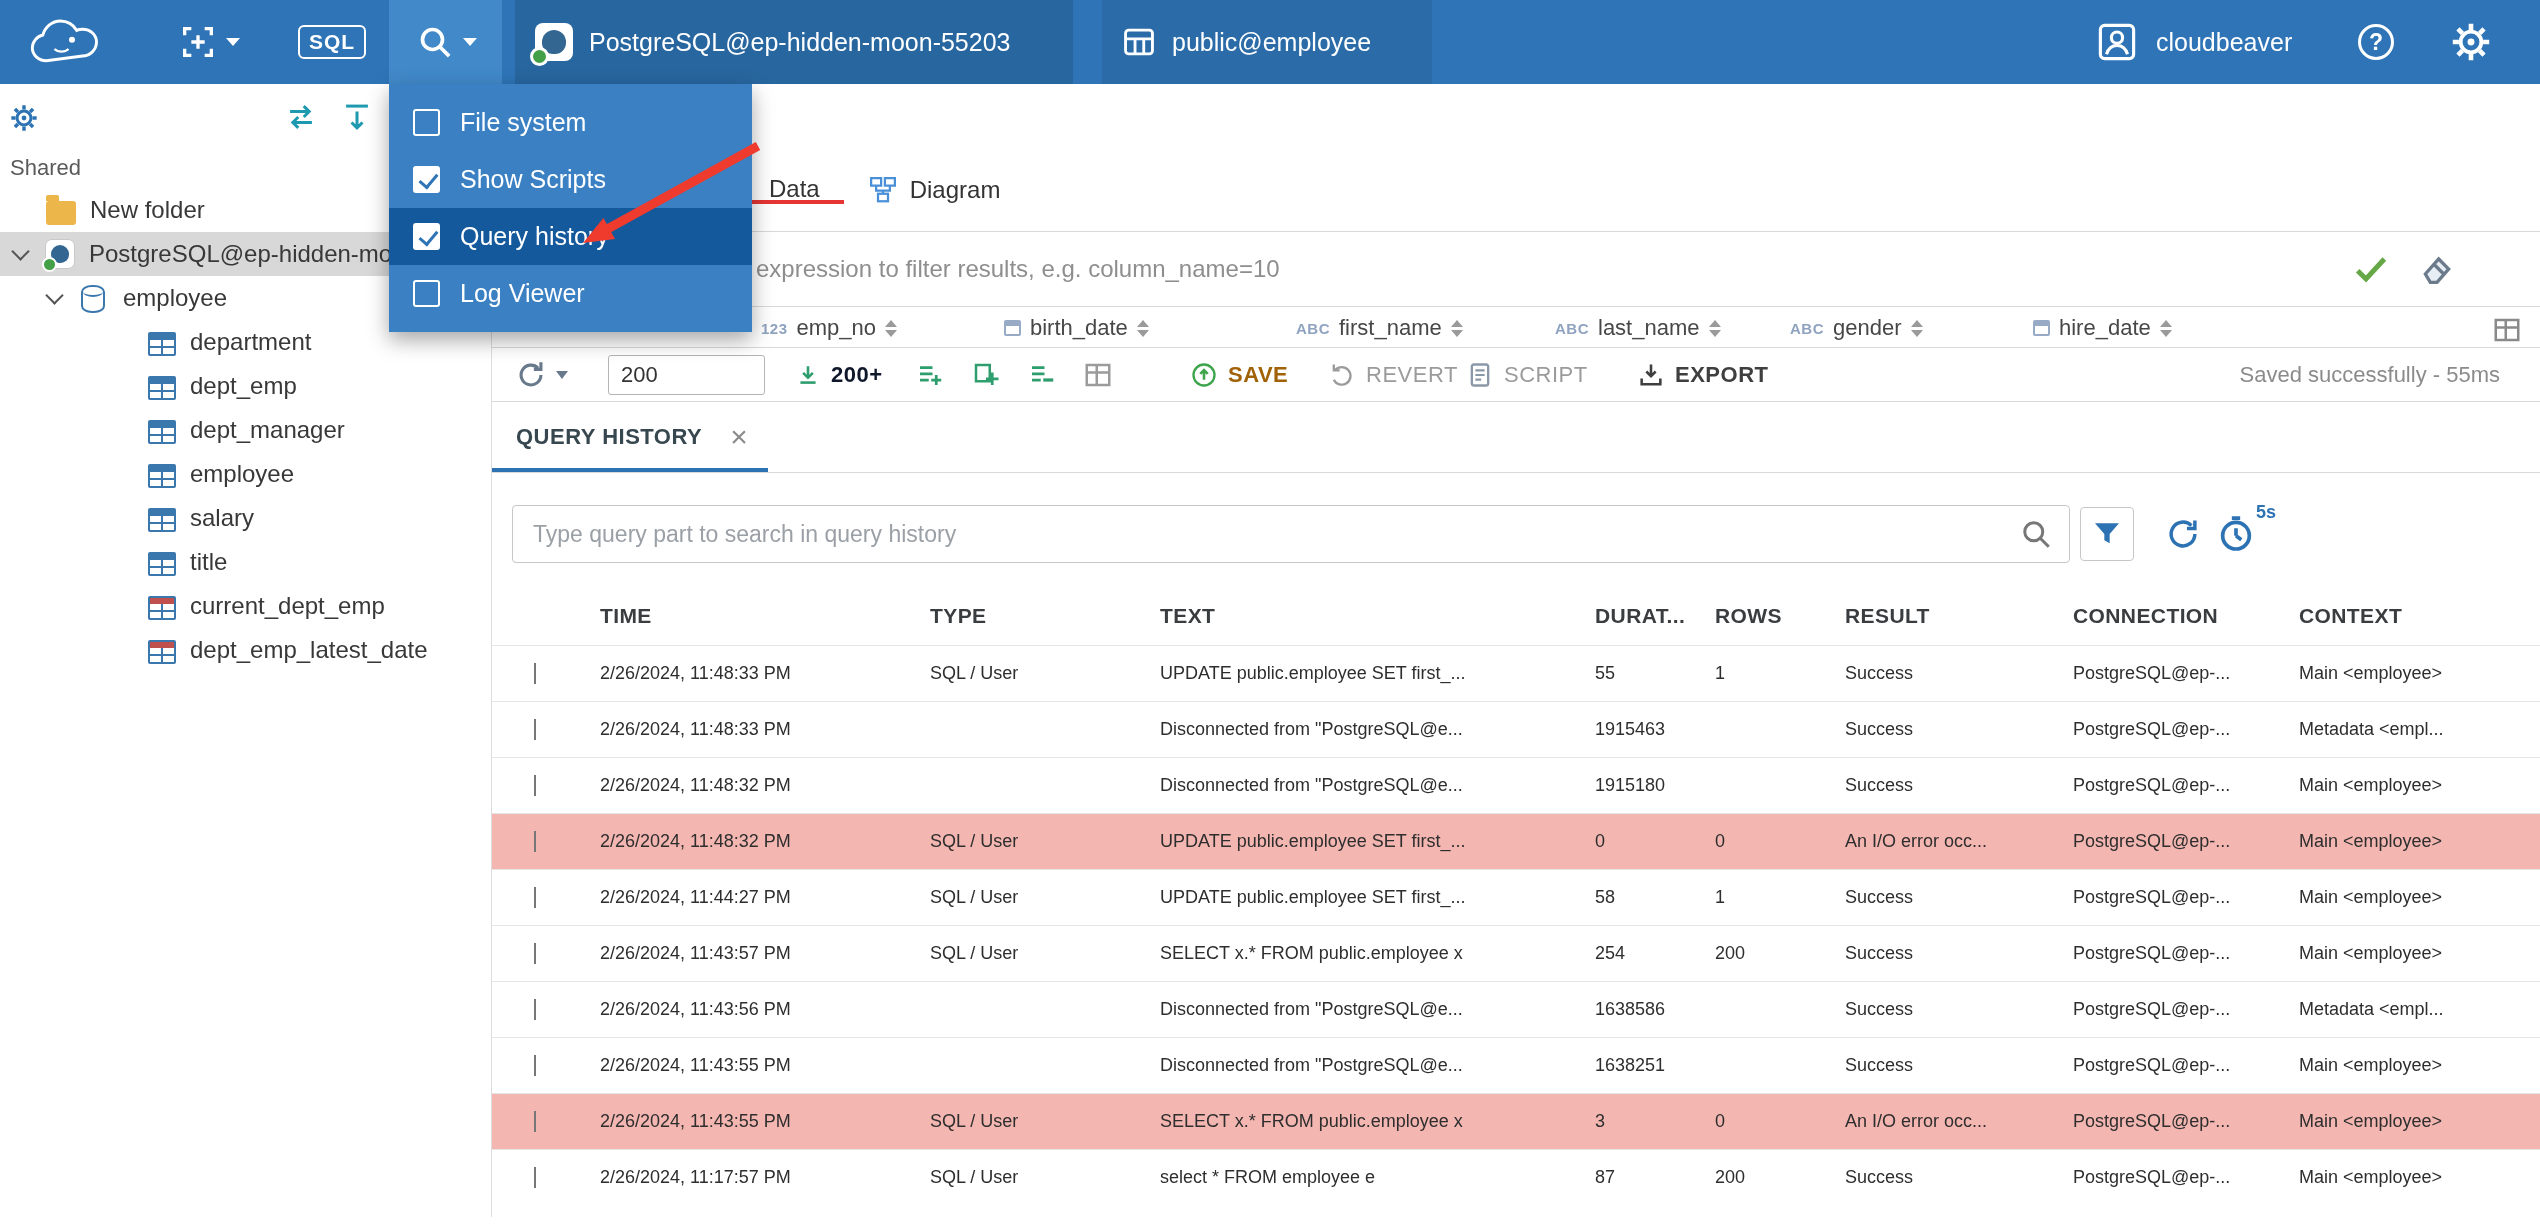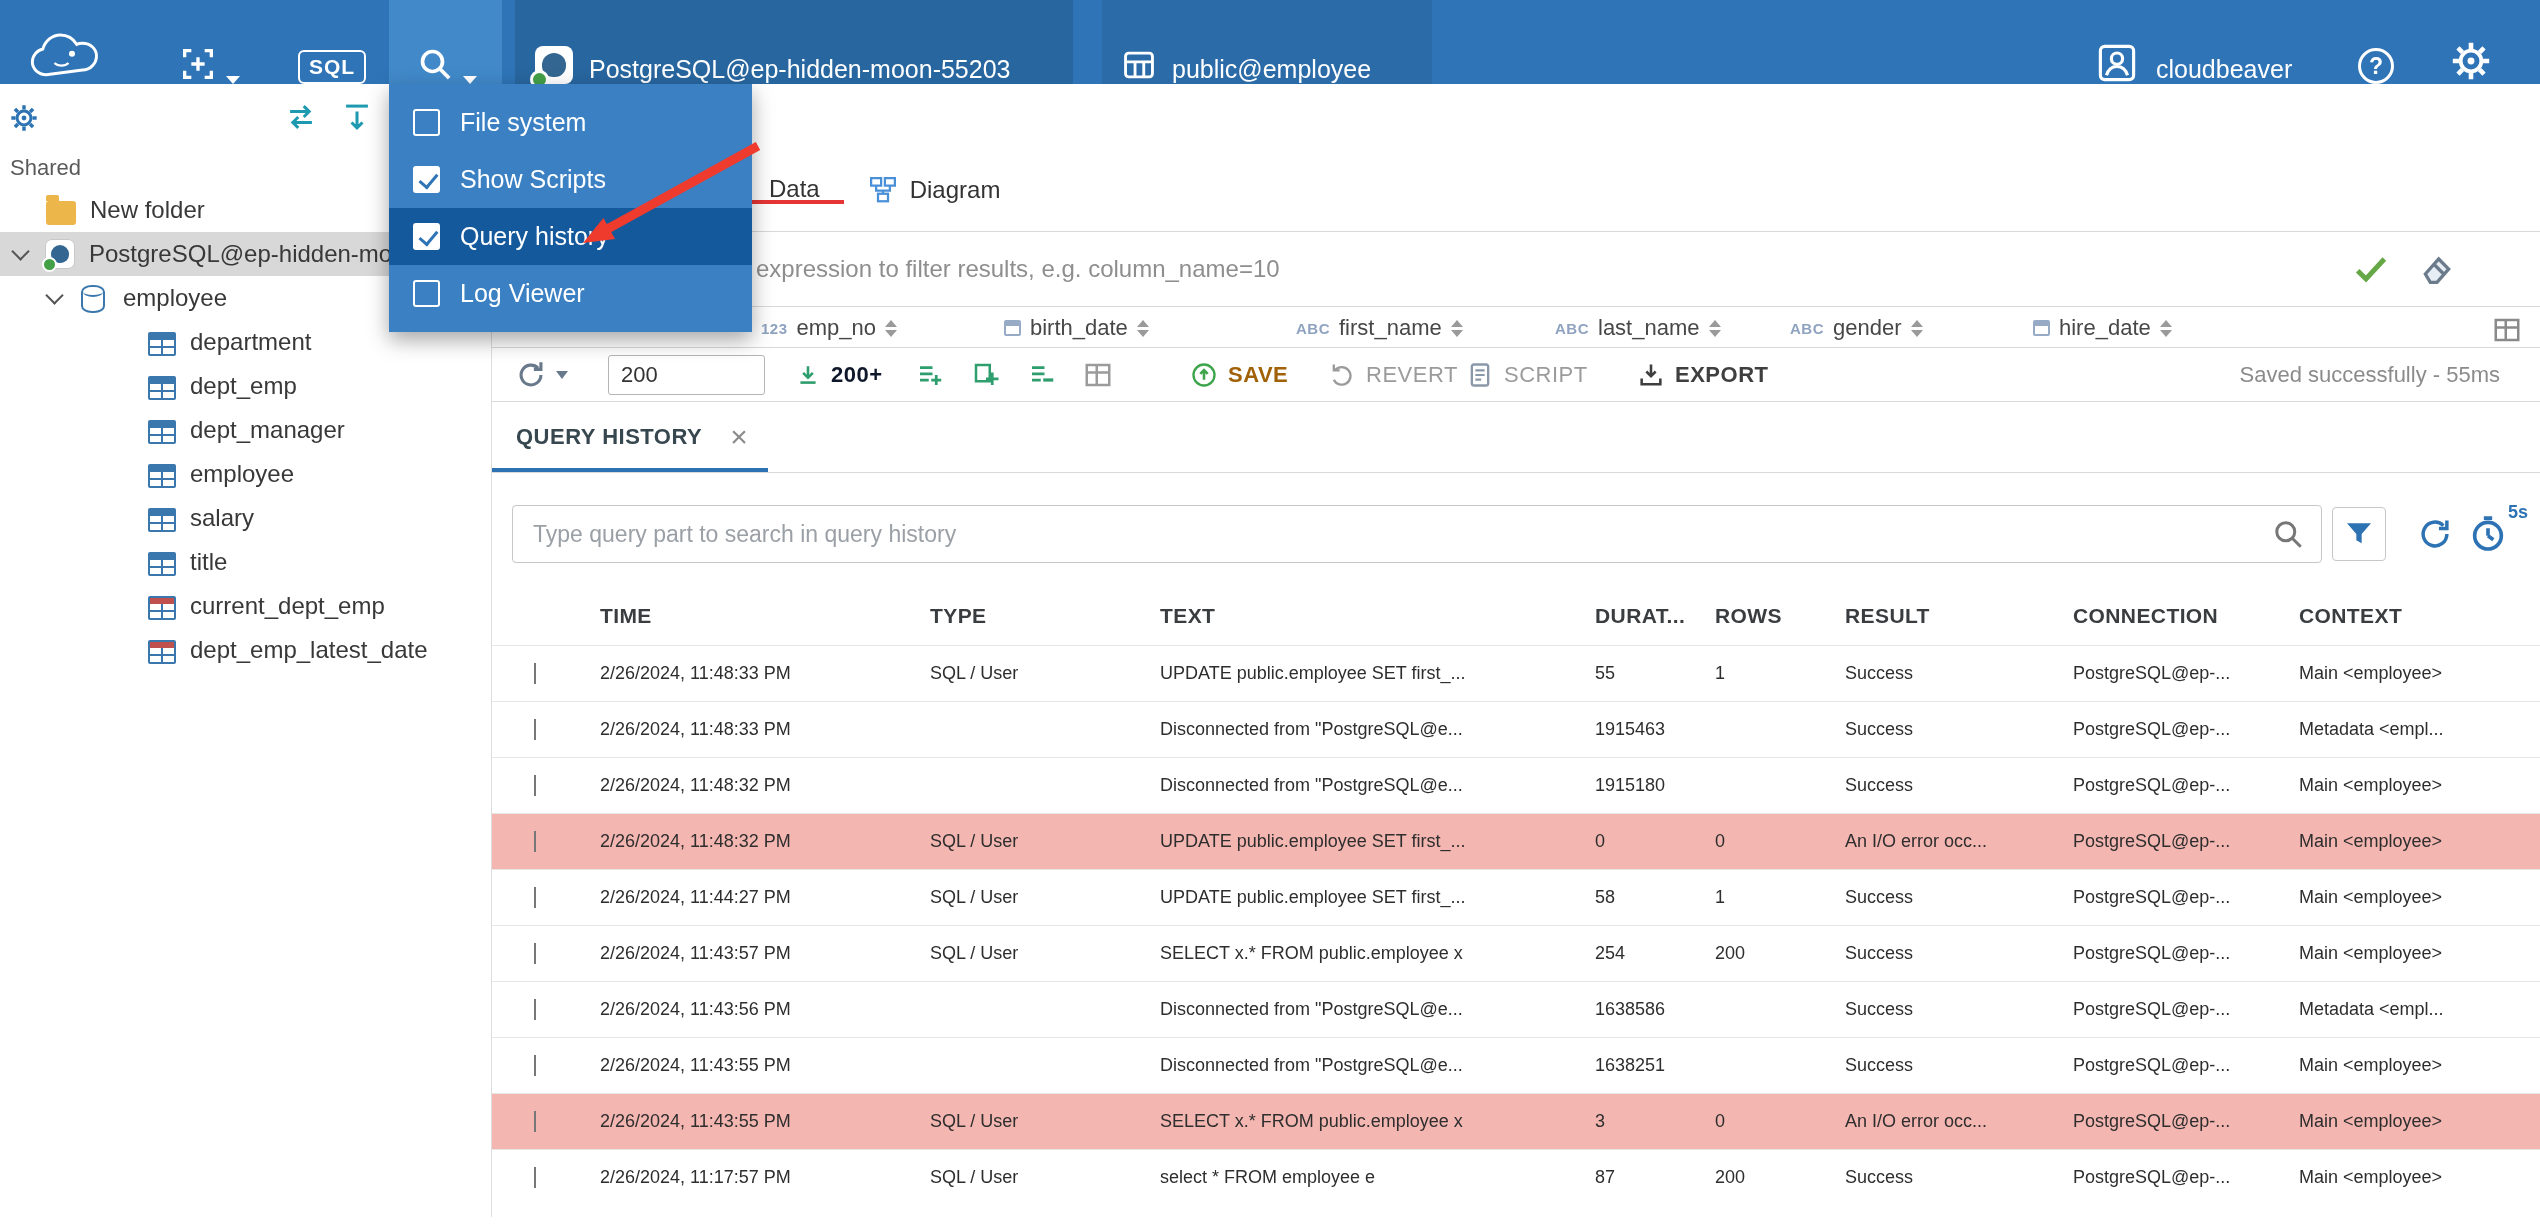--- a/index.html
+++ b/index.html
@@ -1,21 +1,21 @@
 <!DOCTYPE html>
 <html><head>
 <meta charset="utf-8">
 <style>
   *{margin:0;padding:0;box-sizing:border-box}
   html,body{width:2540px;height:1232px;overflow:hidden}
   body{font-family:"Liberation Sans","DejaVu Sans",sans-serif;background:#fff;position:relative}
 
   
   .topbar{position:absolute;left:0;top:0;width:2540px;height:84px;background:#2e74b7;color:#fff;z-index:40}
-  .tb-abs{position:absolute;top:0;height:84px;display:flex;align-items:flex-end}
+  .tb-abs{position:absolute;top:0;height:84px;display:flex;align-items:center}
   .caret{width:0;height:0;border-left:7px solid transparent;border-right:7px solid transparent;border-top:8px solid #fff;margin-left:8px}
   .tbicon{width:40px;height:40px}
   .sql-badge{border:2px solid #fff;border-radius:6px;padding:3px 9px;font-size:21px;font-weight:bold;letter-spacing:1px}
   .tool-search{left:389px;width:113px;background:#4189c9;justify-content:center}
   .conn-sel{left:515px;width:558px;background:#28669f;padding:0 20px;font-size:25px;white-space:nowrap;overflow:hidden}
   .schema-sel{left:1102px;width:330px;background:#2b6ca8;padding:0 18px;font-size:25px;white-space:nowrap;overflow:hidden}
   .conn-icon{width:38px;height:38px;background:#fff;border-radius:8px;position:relative;margin-right:16px;flex:none}
   .conn-icon::before{content:"";position:absolute;left:7px;top:7px;right:7px;bottom:7px;background:#336791;border-radius:50% 50% 46% 46%}
   .conn-icon::after{content:"";position:absolute;left:-5px;bottom:-5px;width:13px;height:13px;background:#43a047;border:3px solid #fff;border-radius:50%}
   .help-circle{width:36px;height:36px;border:3px solid #fff;border-radius:50%;display:flex;align-items:center;justify-content:center;font-size:23px;font-weight:bold}
@@ -97,21 +97,21 @@
   .tbtn.dark{color:#3f3f3f;font-weight:bold}
   .fetch{color:#0f172a;font-weight:bold}
   .status-txt{color:#8b8b8b}
 
   .qh-strip{height:71px;border-bottom:1px solid #d9d9d9;display:flex;align-items:stretch}
   .qh-tab{display:flex;align-items:center;padding:0 20px 0 24px;position:relative;font-size:22px;color:#37474f;letter-spacing:.5px;font-weight:bold}
   .qh-tab::after{content:"";position:absolute;left:0;right:0;bottom:0;height:4px;background:#2d73b4}
   .qh-close{margin-left:28px;color:#8b8b8b;font-size:30px;font-weight:normal;line-height:1}
 
   .qh-search-row{display:flex;align-items:center;margin:32px 0 0 20px}
-  .search-wrap{position:relative;width:1810px}
+  .search-wrap{position:relative;width:1558px}
   .qh-search{width:100%;height:58px;border:1px solid #c7c7c7;border-radius:4px;font-size:23px;padding:0 64px 0 20px;color:#333;font-family:inherit;outline:none}
   .qh-search::placeholder{color:#9aa0a6}
   .search-mag{position:absolute;right:16px;top:11px}
   .filter-btn{width:54px;height:54px;border:1px solid #c7c7c7;border-radius:4px;margin-left:10px;display:flex;align-items:center;justify-content:center;background:#fff}
   .icon-btn{margin-left:30px;display:flex;align-items:center;justify-content:center;position:relative}
   .timer-badge{position:absolute;top:-12px;right:-20px;color:#2d73b4;font-size:18px;font-weight:bold}
 
   .qh-head,.qh-row{display:grid;grid-template-columns:78px 330px 230px 435px 120px 130px 228px 226px 1fr;align-items:center;padding-left:30px;white-space:nowrap}
   .qh-head{height:58px;margin-top:24px;font-weight:bold;color:#3a3d40;font-size:21px;letter-spacing:.4px}
   .qh-row{height:56px;border-top:1px solid #e6e6e6;font-size:18px;color:#2e2e2e}

